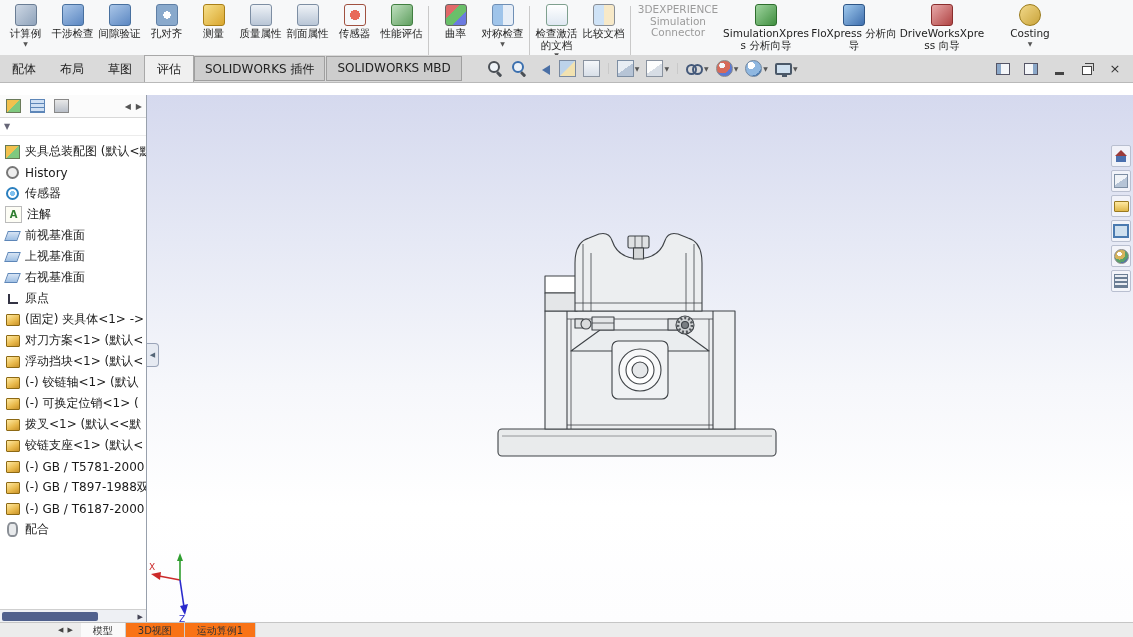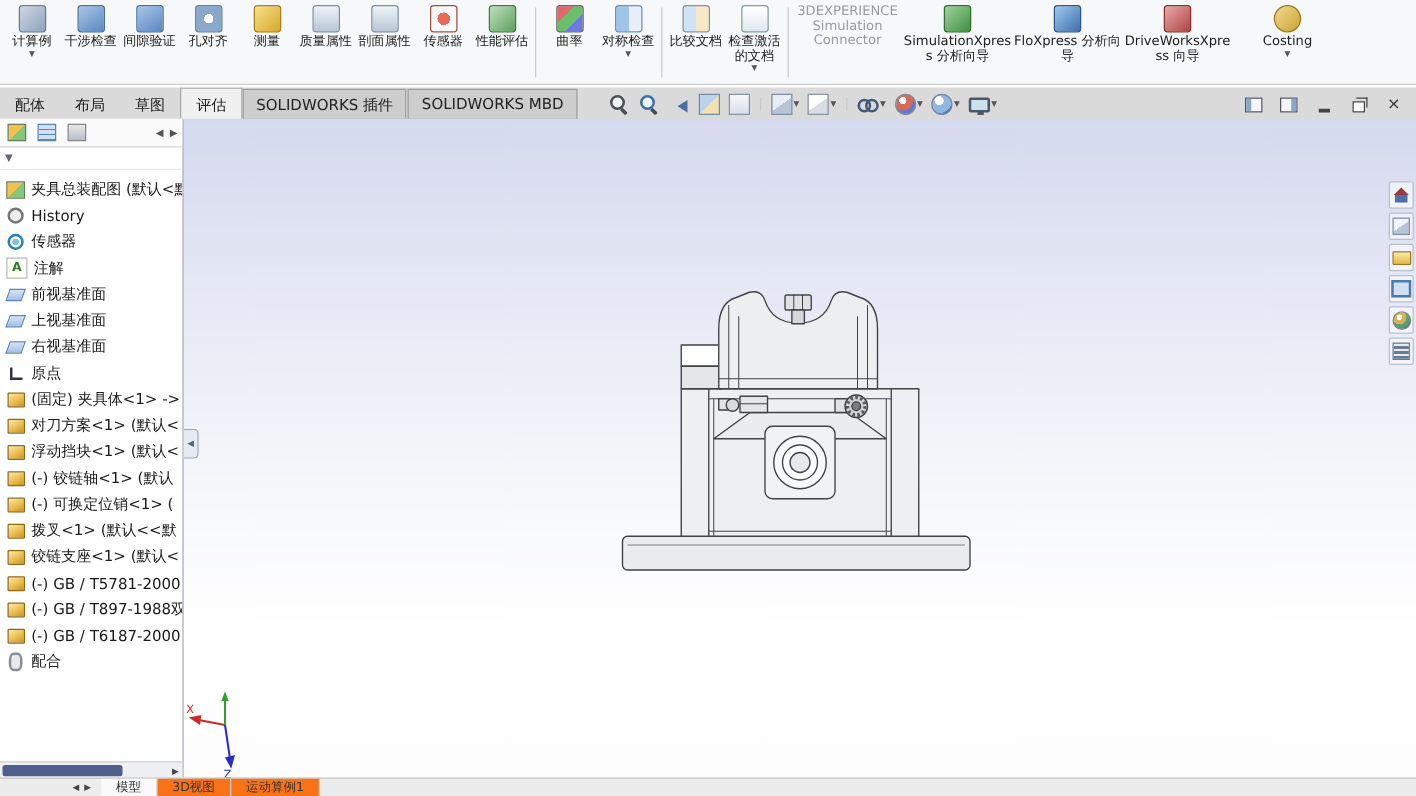--- a/index.html
+++ b/index.html
@@ -30,21 +30,21 @@
   .check-active-document-icon{background:linear-gradient(#ffffff,#dfe8f2);border-color:#7fa08f}
   .simulationxpress-icon{background:linear-gradient(135deg,#9fd49f,#3f8f3f);border-color:#2e6e2e}
   .floxpress-icon{background:linear-gradient(135deg,#9fc9ee,#3f6fae);border-color:#2e5687}
   .driveworksxpress-icon{background:linear-gradient(135deg,#e8a9a9,#b04444);border-color:#8a2e2e}
   .costing-icon{background:linear-gradient(135deg,#f2d98a,#c9a33a);border-color:#9a7a1a;border-radius:50%}
   .study-icon{background:linear-gradient(135deg,#cdd7e4,#8fa3bb);border-color:#6a7d94}
   .performance-evaluation-icon{background:linear-gradient(135deg,#bfe0bf,#5f9f5f);border-color:#417f41}
   .assembly-visualization-icon{background:linear-gradient(180deg,#7fb7e8 0 33%,#a8d08d 33% 66%,#f2c14e 66%);border-color:#6f86a0}
   .hole-alignment-icon{background:radial-gradient(circle at 50% 50%,#ffffff 0 26%,#89a9cc 27%);border-color:#5f7fa5}
   
-  .tabstrip{position:absolute;top:70px;left:0;right:0;height:27px;background:#dadada;
+  .tabstrip{position:absolute;top:55px;left:0;right:0;height:27px;background:#dadada;
     border-bottom:1px solid #b9b9b9;display:flex;align-items:center;overflow:hidden}
   .tabs{display:flex;align-items:stretch;height:100%}
   .tab{padding:6px 12px 0;font-size:12px;color:#222;white-space:nowrap;cursor:default}
   .tab.active{background:#f0f0f0;border:1px solid #a8a8a8;border-bottom:none;padding-top:5px}
   .tab.boxed{background:#cdcdcd;border:1px solid #9f9f9f;margin:1px 1px 1px 0;padding:4px 10px 0}
   
   .viewbar{display:flex;align-items:center;margin-left:22px;gap:3px}
   .vbtn{display:flex;align-items:center;gap:1px;padding:2px;border-radius:2px}
   .vbtn .caret{font-size:6px}
   .vic{width:17px;height:17px;position:relative;flex:none;box-sizing:border-box}
@@ -183,28 +183,28 @@
       <span class="rlabel">曲率</span>
 
     </div>
     <div class="ribbon-item">
       <span class="ric symmetry-check-icon"></span>
       <span class="rlabel">对称检查</span>
       <span class="caret">▼</span>
     </div>
     <span class="v-sep"></span>
     <div class="ribbon-item">
-      <span class="ric compare-documents-icon"></span>
-      <span class="rlabel">比较文档</span>
-
-    </div>
-    <div class="ribbon-item">
       <span class="ric check-active-document-icon"></span>
       <span class="rlabel">检查激活的文档</span>
       <span class="caret">▼</span>
+    </div>
+    <div class="ribbon-item">
+      <span class="ric compare-documents-icon"></span>
+      <span class="rlabel">比较文档</span>
+
     </div>
     <span class="v-sep"></span>
     <div class="ribbon-item disabled wide noicon">
 
       <span class="rlabel">3DEXPERIENCE Simulation Connector</span>
 
     </div>
     <div class="ribbon-item wide">
       <span class="ric simulationxpress-icon"></span>
       <span class="rlabel">SimulationXpress 分析向导</span>
@@ -566,21 +566,21 @@
         </span>
       </div>
     </div>
 </div>
 
 <div class="bottombar">
   <span class="bb-arrows">
     <span>◀</span>
     <span>▶</span>
   </span>
-  <span style="display:flex;align-items:flex-end">
+  <span style="display:flex;align-items:center">
 
   <span class="bb-tab active">
         <span>模型</span>
       </span>
       <span class="bb-tab">
         <span>3D视图</span>
       </span>
       <span class="bb-tab">
         <span>运动算例1</span>
       </span>

